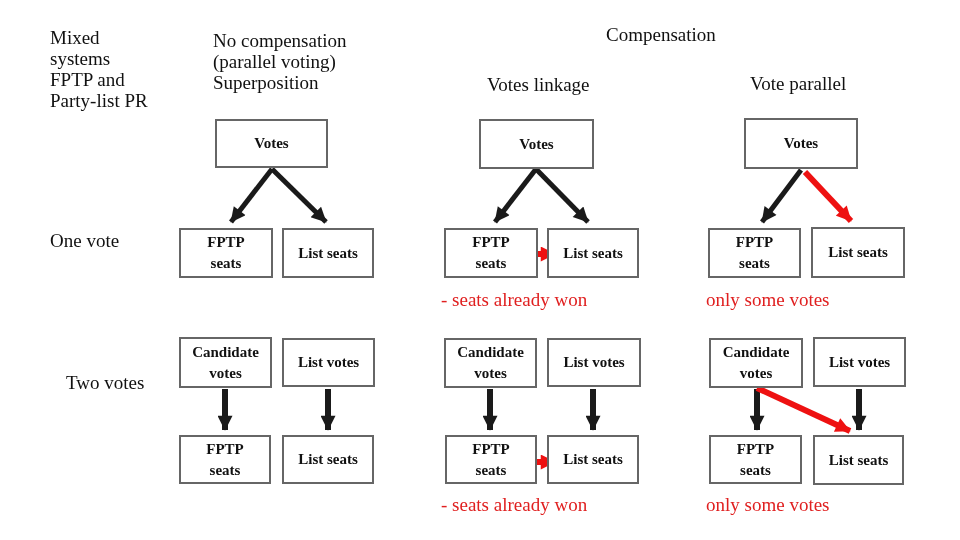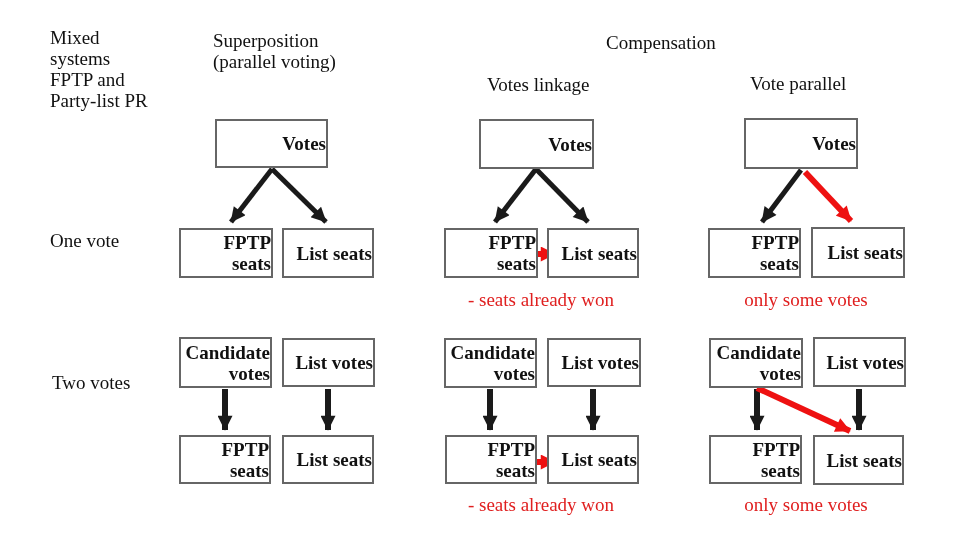--- a/index.html
+++ b/index.html
@@ -15,26 +15,26 @@
     position:relative;width:960px;height:540px;overflow:hidden;
     background:var(--background);
     font-family:"Liberation Serif", serif;
     color:var(--text-black);
     margin-top:8px;
   }
   .label{position:absolute;font-size:19px;line-height:21px;white-space:nowrap;}
   .dbox{
     position:absolute;box-sizing:border-box;
     border:2px solid var(--box-border);background:#fff;
-    display:flex;flex-direction:column;align-items:flex-end;justify-content:center;
-    font-weight:bold;font-size:19px;line-height:21px;text-align:center;
+    display:flex;flex-direction:column;align-items:center;justify-content:center;
+    font-weight:bold;font-size:15px;line-height:21px;text-align:center;
   }
   .dbox span{display:block;}
   .note{
-    position:absolute;width:200px;text-align:center;
+    position:absolute;width:200px;
     font-size:19px;line-height:21px;color:var(--annotation-red);white-space:nowrap;
   }
   svg.arrows{position:absolute;left:0;top:0;width:960px;height:540px;pointer-events:none;}
   .arrow-black{stroke:var(--arrow-black);}
   .arrow-red{stroke:var(--arrow-red);}
   .head-black{fill:var(--arrow-black);}
   .head-red{fill:var(--arrow-red);}
   .w5{stroke-width:5;}
   .w6{stroke-width:6;}
 </style>
@@ -44,29 +44,30 @@
 <div class="stage">
 
   <div class="label" style="left:50px;top:19px;">
     <div>Mixed</div>
     <div>systems</div>
     <div>FPTP and</div>
     <div>Party-list PR</div>
   </div>
 
   <div class="label" style="left:213px;top:22px;">
+    <div>No compensation</div>
+    <div>(parallel voting)</div>
     <div>Superposition</div>
-    <div>(parallel voting)</div>
   </div>
-  <div class="label" style="left:606px;top:24px;">Compensation</div>
+  <div class="label" style="left:606px;top:16px;">Compensation</div>
   <div class="label" style="left:487px;top:66px;">Votes linkage</div>
   <div class="label" style="left:750px;top:65px;">Vote parallel</div>
 
   <div class="label" style="left:50px;top:222px;">One vote</div>
-  <div class="label" style="left:52px;top:364px;">Two votes</div>
+  <div class="label" style="left:66px;top:364px;">Two votes</div>
 
   <svg class="arrows" xmlns="http://www.w3.org/2000/svg">
     <defs>
       <marker id="mb" viewBox="0 0 10 10" refX="9.5" refY="5" markerWidth="17" markerHeight="15" orient="auto" markerUnits="userSpaceOnUse">
         <path d="M0,0 L10,5 L0,10 z" class="head-black"></path>
       </marker>
       <marker id="mr" viewBox="0 0 10 10" refX="9.5" refY="5" markerWidth="17" markerHeight="15" orient="auto" markerUnits="userSpaceOnUse">
         <path d="M0,0 L10,5 L0,10 z" class="head-red"></path>
       </marker>
     </defs>

